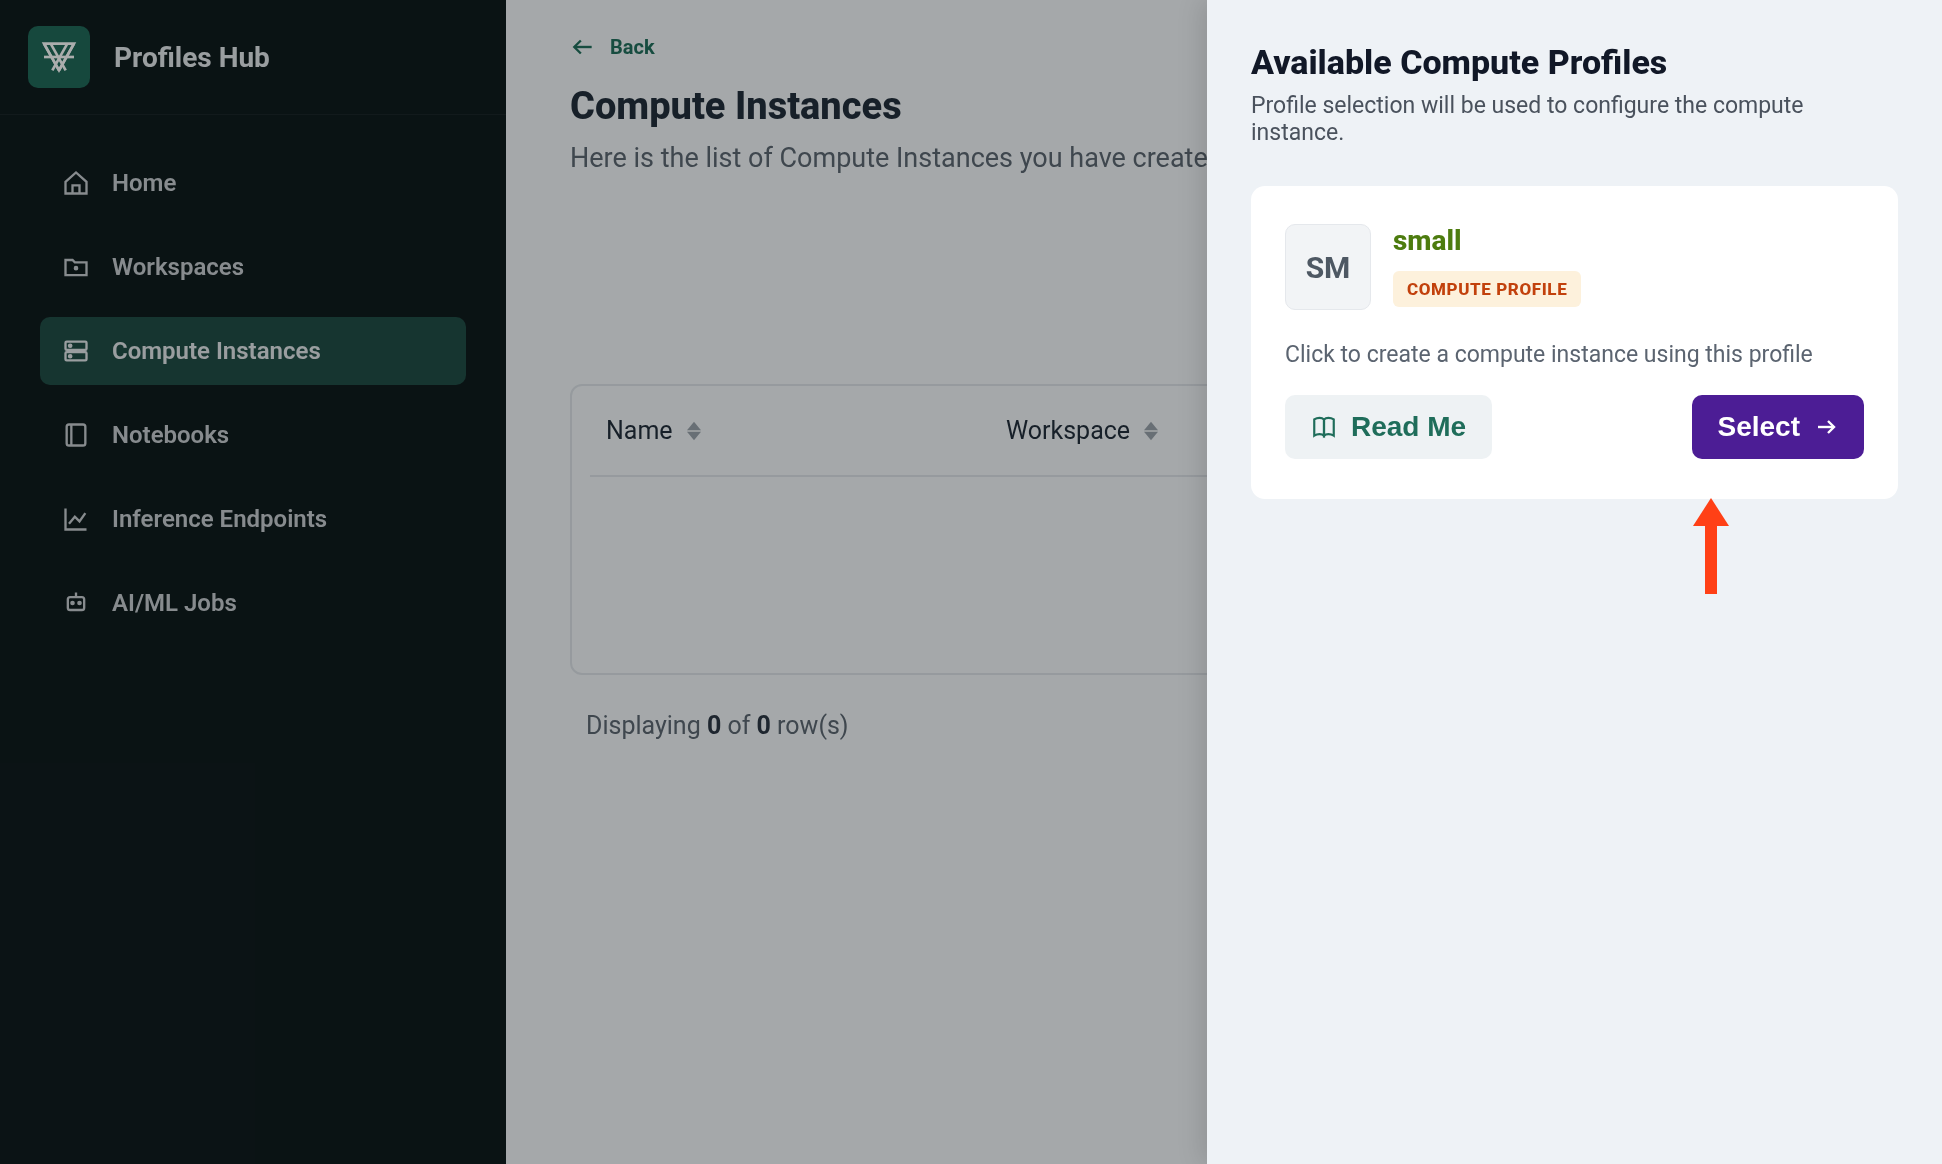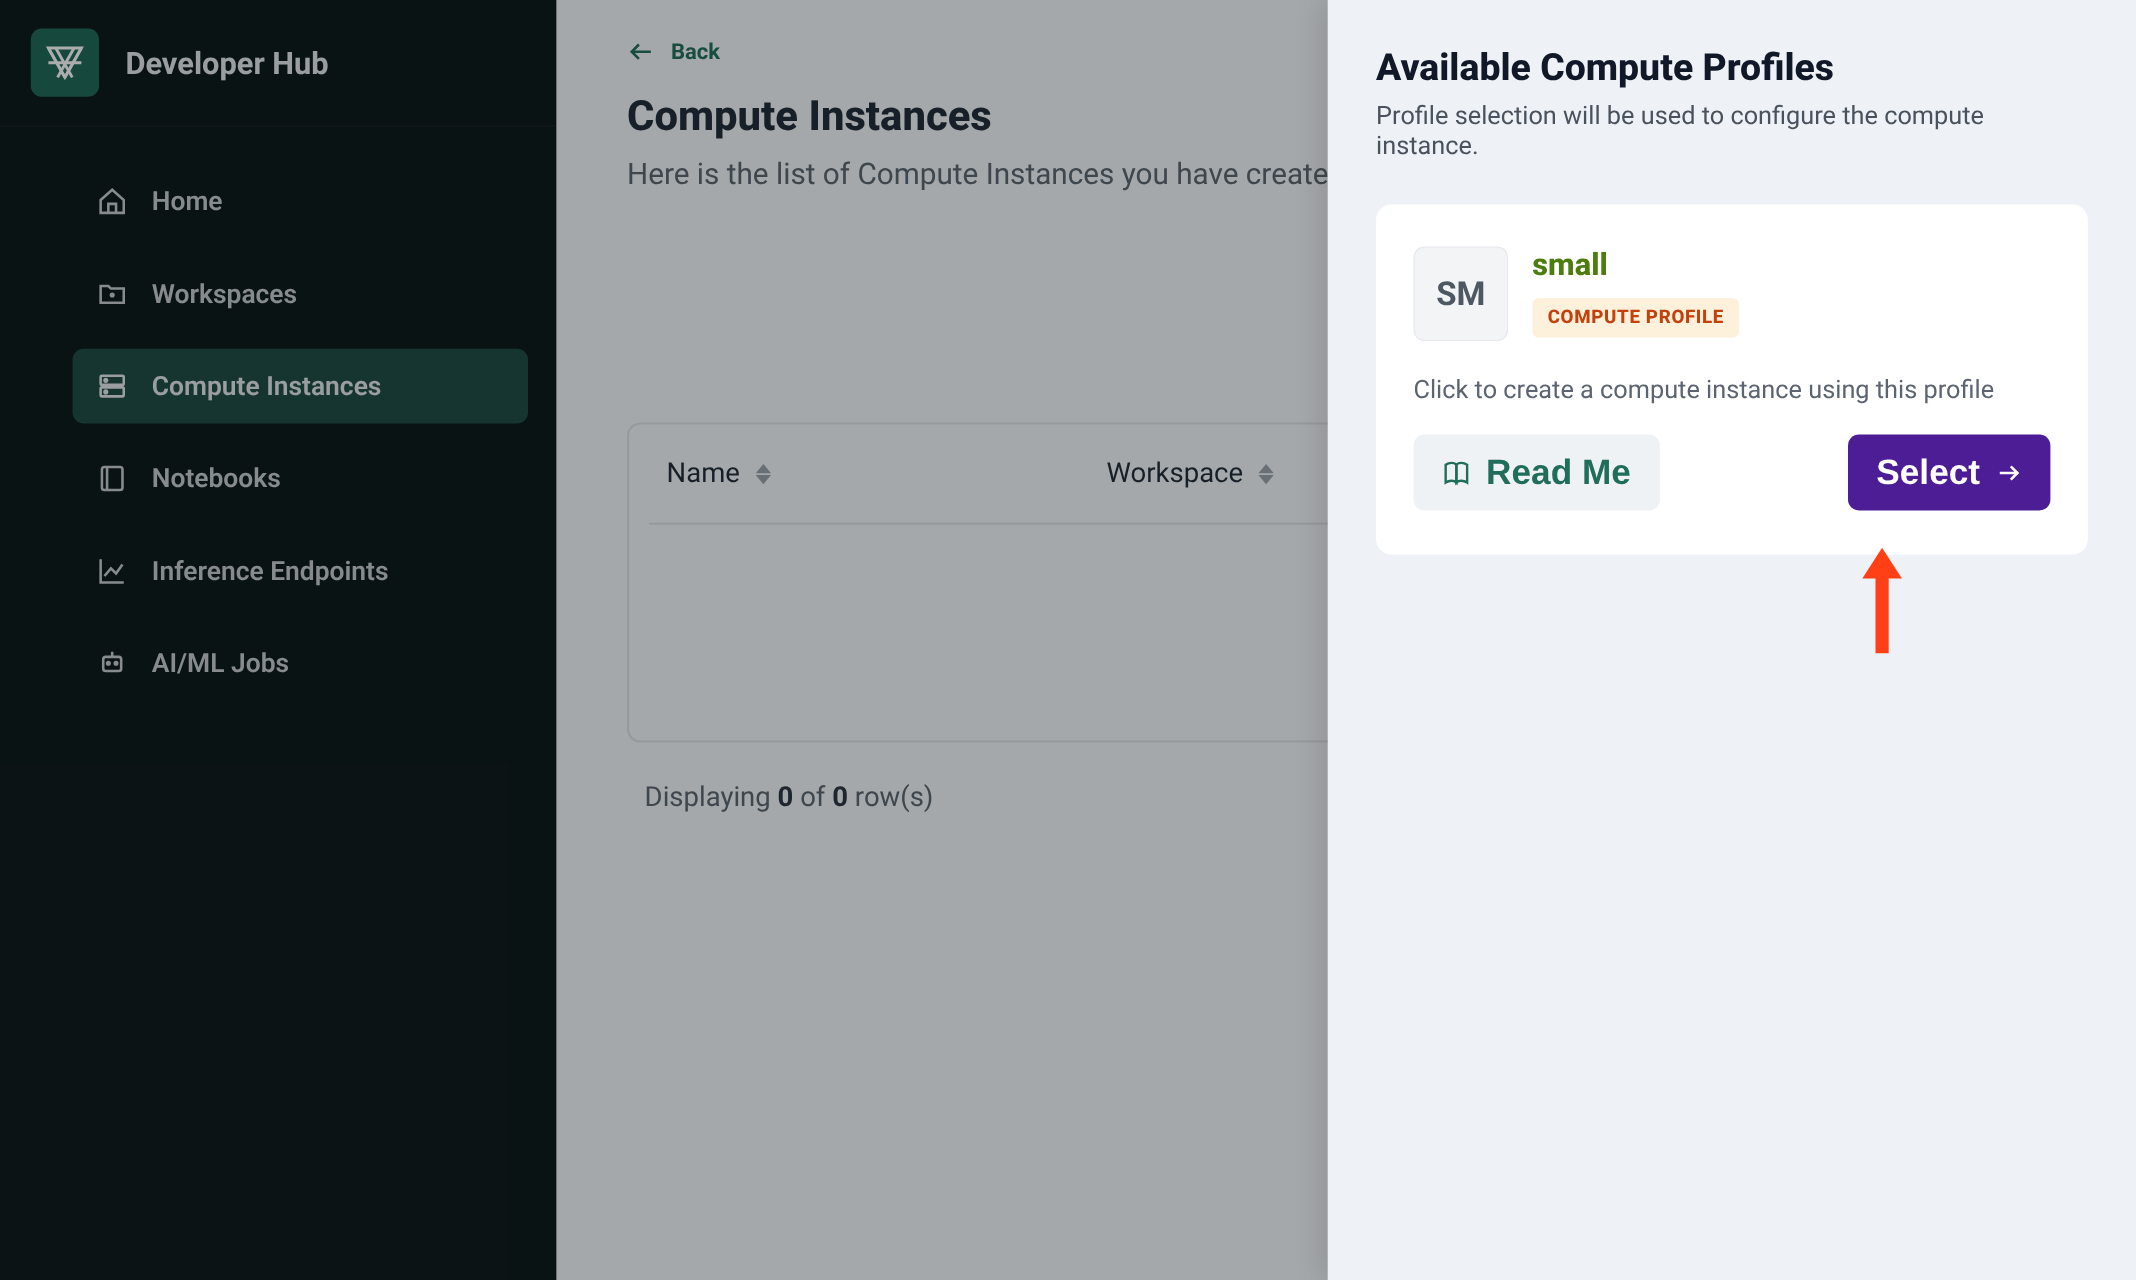--- a/index.html
+++ b/index.html
@@ -39,25 +39,24 @@
     color: #fff;
     flex-shrink: 0;
   }
   .logo-box svg { width: 40px; height: 40px; }
   .app-title {
     font-size: 28px;
     font-weight: 700;
     color: #e6e9ec;
   }
   .nav {
-    padding: 34px 26px;
+    padding: 34px 40px;
     display: flex;
     flex-direction: column;
     gap: 16px;
-    margin-left: 40px;
   }
   .nav-item {
     display: flex;
     align-items: center;
     gap: 22px;
     padding: 20px 22px;
     border-radius: 10px;
     font-size: 24px;
     font-weight: 600;
     color: #c8ccd0;
@@ -220,21 +219,21 @@
   }
   .profile-actions {
     display: flex;
     justify-content: space-between;
     align-items: center;
   }
   .btn {
     display: inline-flex;
     align-items: center;
     gap: 14px;
-    font-size: 32px;
+    font-size: 28px;
     font-weight: 700;
     padding: 16px 26px;
     border-radius: 10px;
     border: none;
     cursor: pointer;
   }
   .btn-readme {
     background: #eef2f4;
     color: #1f6d5a;
   }
@@ -260,21 +259,21 @@
     <div class="logo-box">
       <svg viewBox="0 0 24 24" fill="none" stroke="currentColor" stroke-width="1.6">
         <path d="M3 4 L21 4 L12 20 Z"></path>
         <path d="M3 4 L12 20"></path>
           <path d="M21 4 L12 20"></path>
         <path d="M7 4 L16 20"></path>
           <path d="M17 4 L8 20"></path>
         <path d="M3 12 L21 12"></path>
       </svg>
     </div>
-    <div class="app-title">Developer Hub</div>
+    <div class="app-title">Profiles Hub</div>
   </div>
 
   <nav class="nav">
     <div class="nav-item">
       <span class="nav-icon">
         <svg viewBox="0 0 24 24" fill="none" stroke="currentColor" stroke-width="2">
             <path d="M3 11 L12 3 L21 11 V21 H3 Z"></path>
             <path d="M9 21 V14 H15 V21"></path>
           </svg>
       </span>

